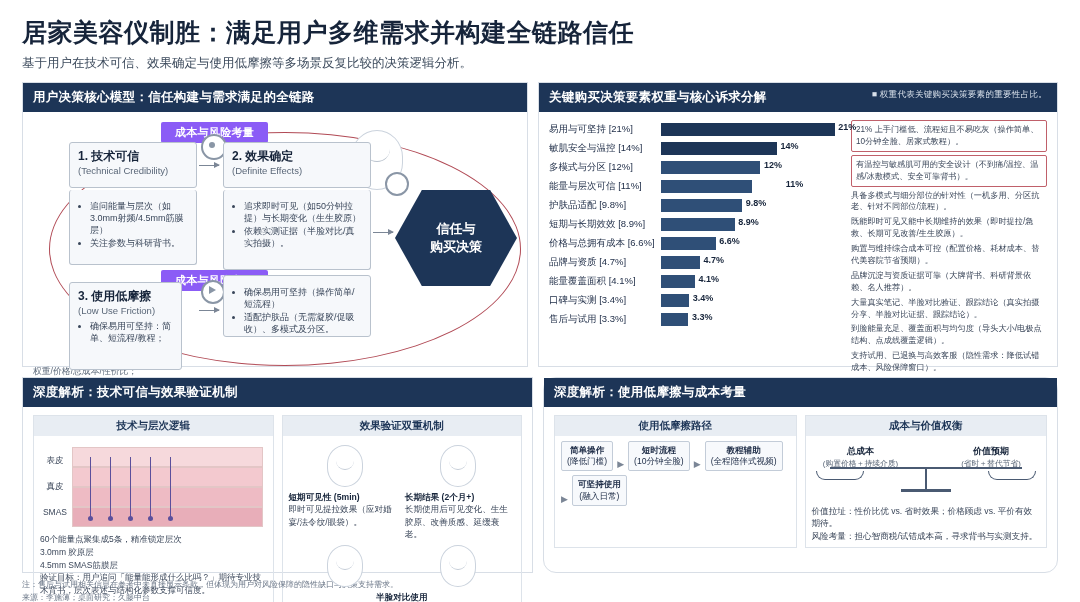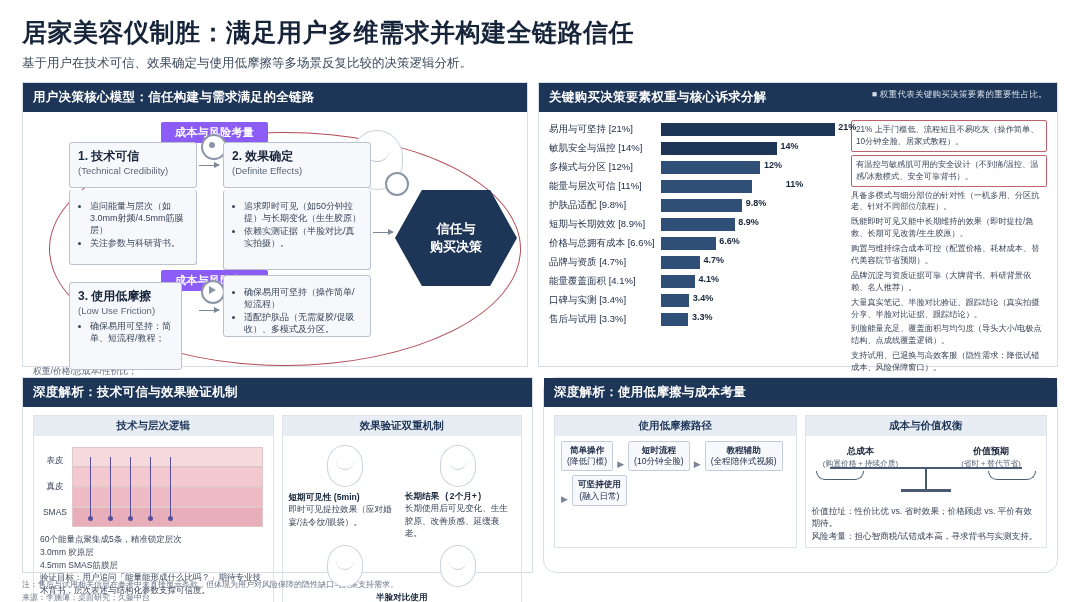--- a/index.html
+++ b/index.html
@@ -367,21 +367,21 @@
             <div class="subbody">
               <div class="faces">
                 <div class="mini-face"></div>
                 <div class="mini-face"></div>
               </div>
               <div style="display:flex;gap:6px;">
                 <div style="flex:1;">
                   <div style="font-weight:bold;color:#16243a;">短期可见性 (5min)</div>
                   <div>即时可见提拉效果（应对婚宴/法令纹/眼袋）。</div>
                 </div>
-                <div style="flex:1;font-family:Liberation Mono, monospace;">
+                <div style="flex:1;">
                   <div style="font-weight:bold;color:#16243a;">长期结果 (2个月+)</div>
                   <div>长期使用后可见变化、生生胶原、改善质感、延缓衰老。</div>
                 </div>
               </div>
               <div class="faces">
                 <div class="mini-face"></div>
                 <div class="mini-face"></div>
               </div>
               <div style="text-align:center;font-weight:bold;color:#16243a;">半脸对比使用</div>
 

